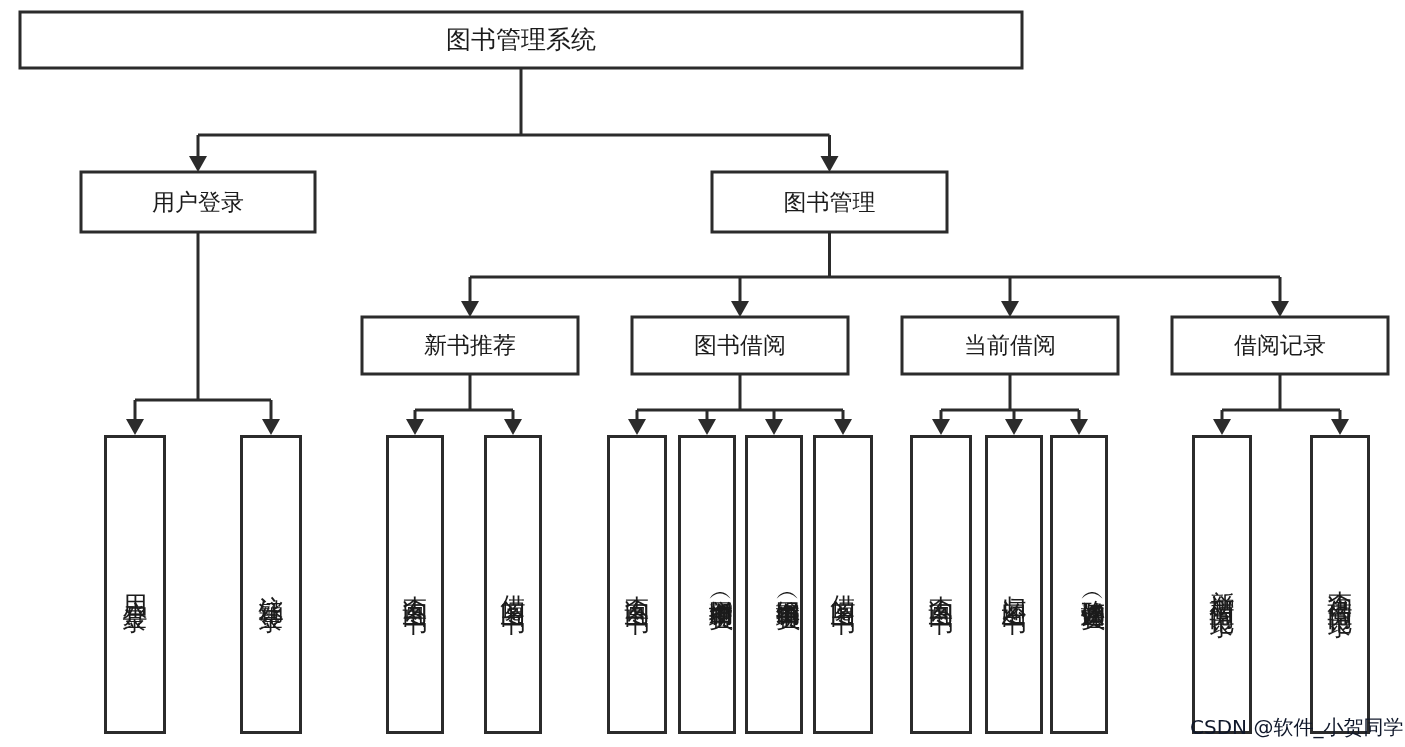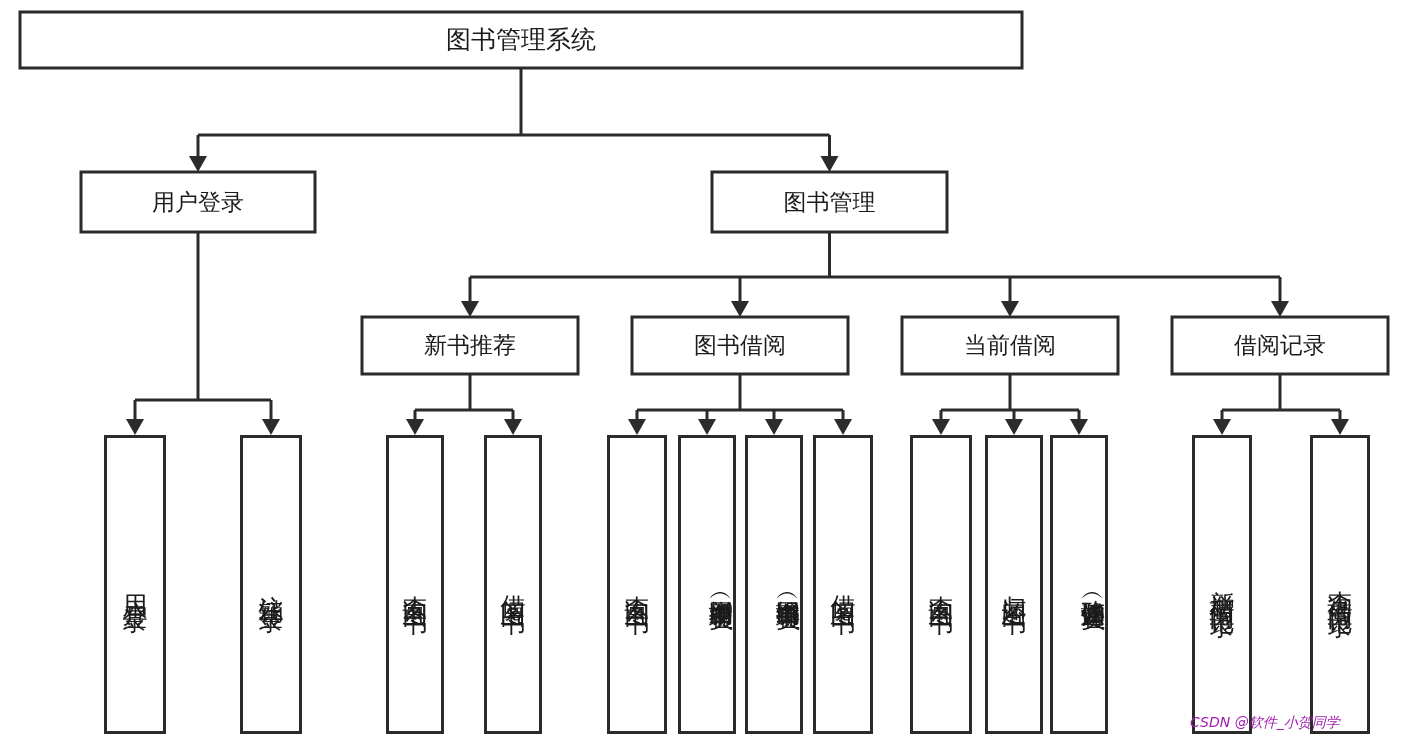--- a/index.html
+++ b/index.html
@@ -65,24 +65,23 @@
     box-sizing: border-box;
     overflow: hidden;
   }
   .vtext.tight {
     letter-spacing: 1px;
     font-size: 24px;
   }
   .watermark {
     position: absolute;
     font-family: "DejaVu Sans", "Liberation Sans", sans-serif;
-    font-size: 14px;
-    color: #a21caf;
+    font-size: 20px;
+    color: #0f172a;
     white-space: nowrap;
-    font-style: italic;
   }
 </style>
 </head>
 <body>
 
 <div id="diagram-root">
 
   <svg class="diagram-canvas" viewBox="0 0 1405 747">
     <defs>
       <marker id="arrow" markerWidth="12" markerHeight="12" refX="1" refY="5" orient="auto" markerUnits="userSpaceOnUse">

